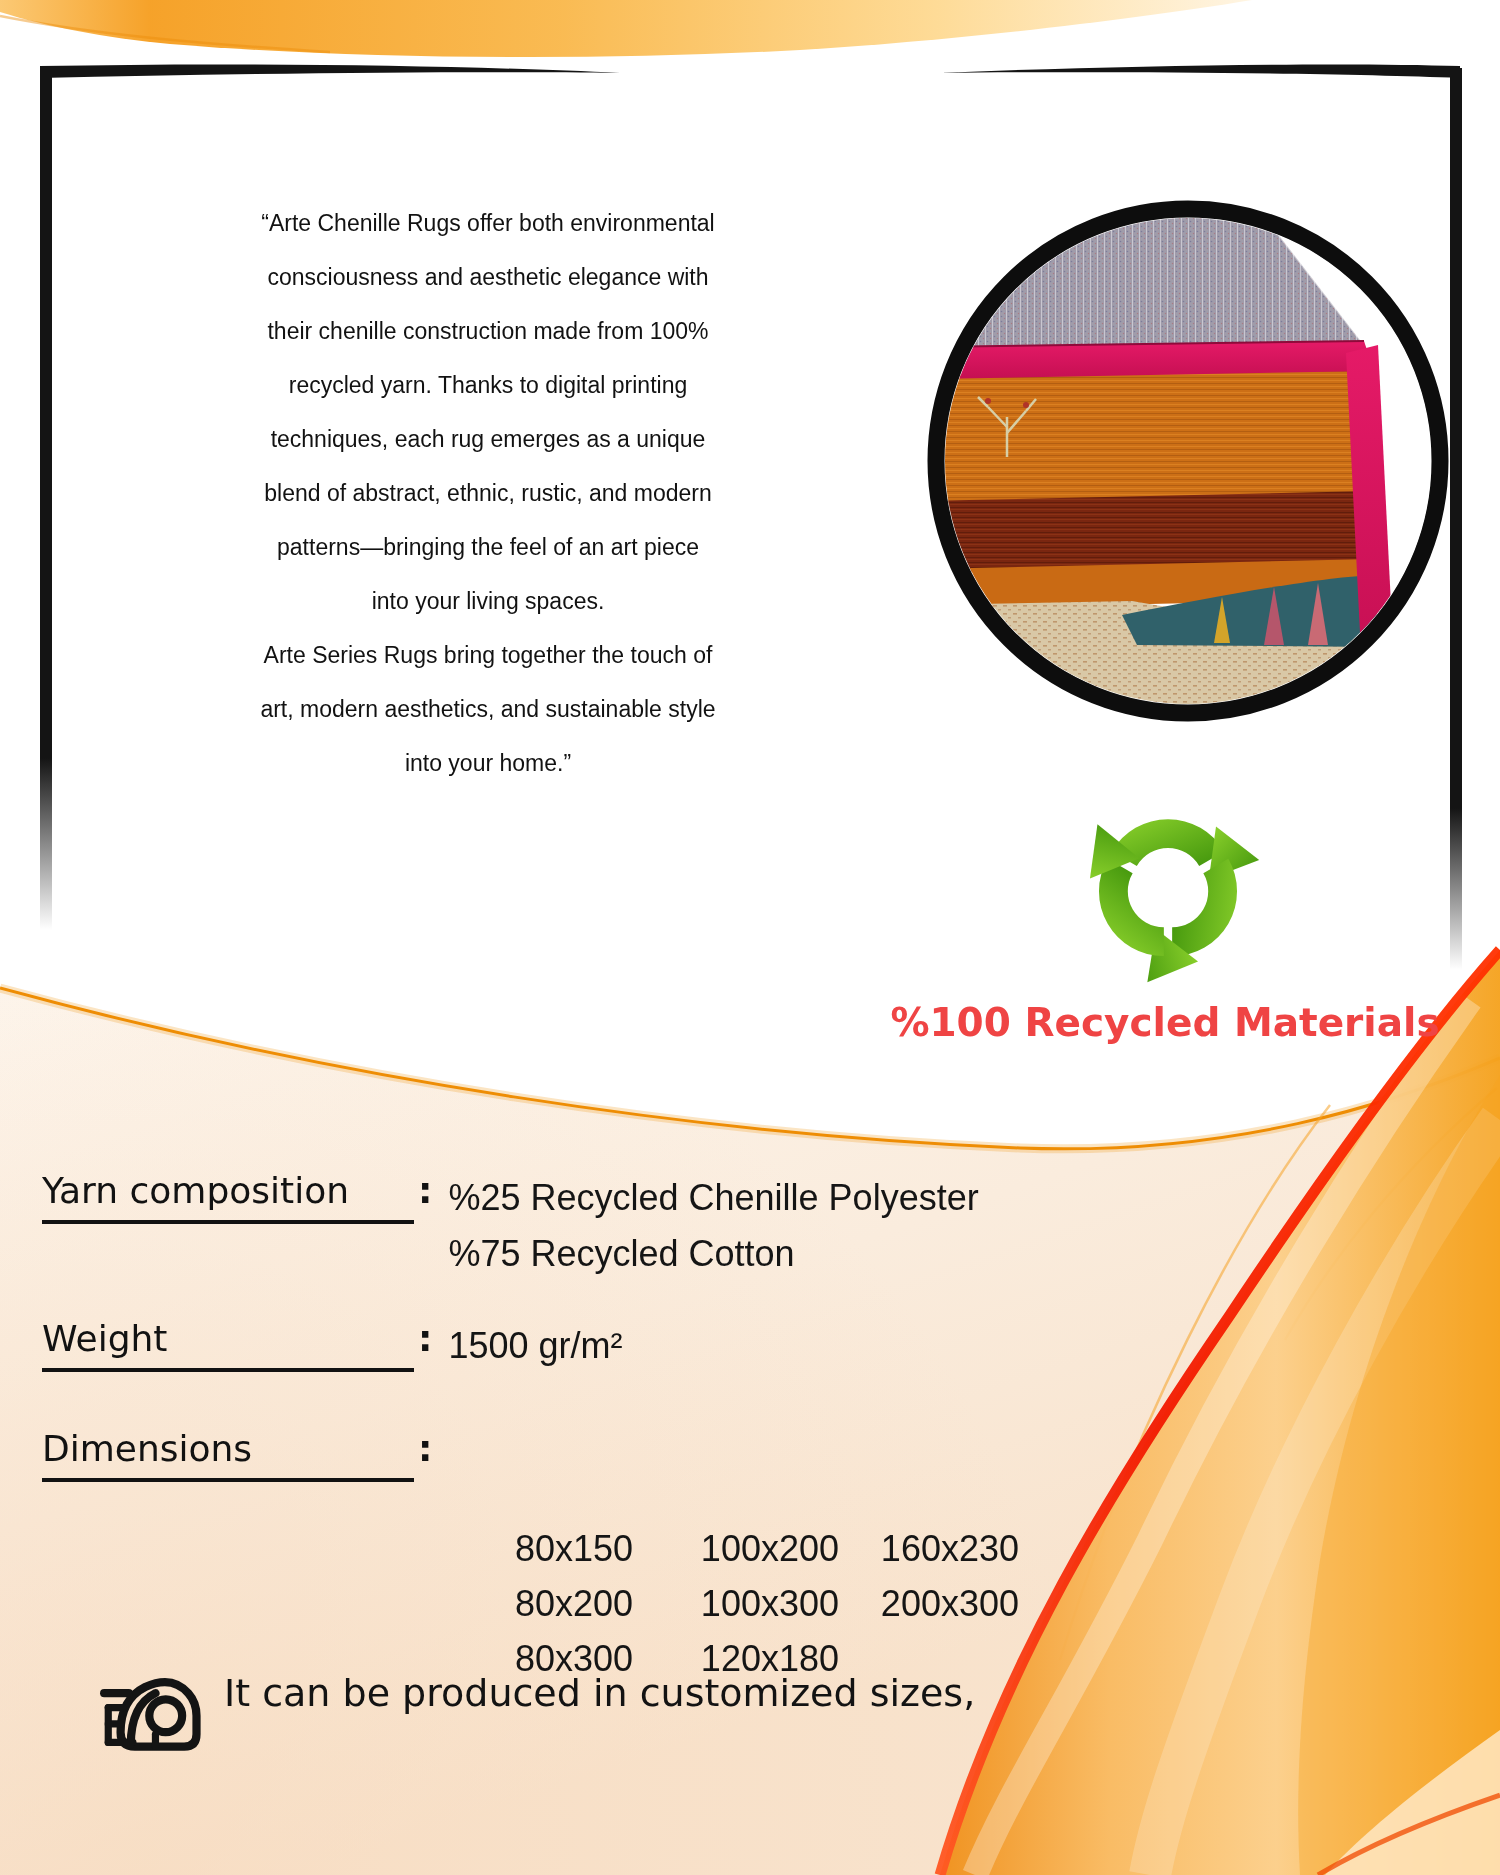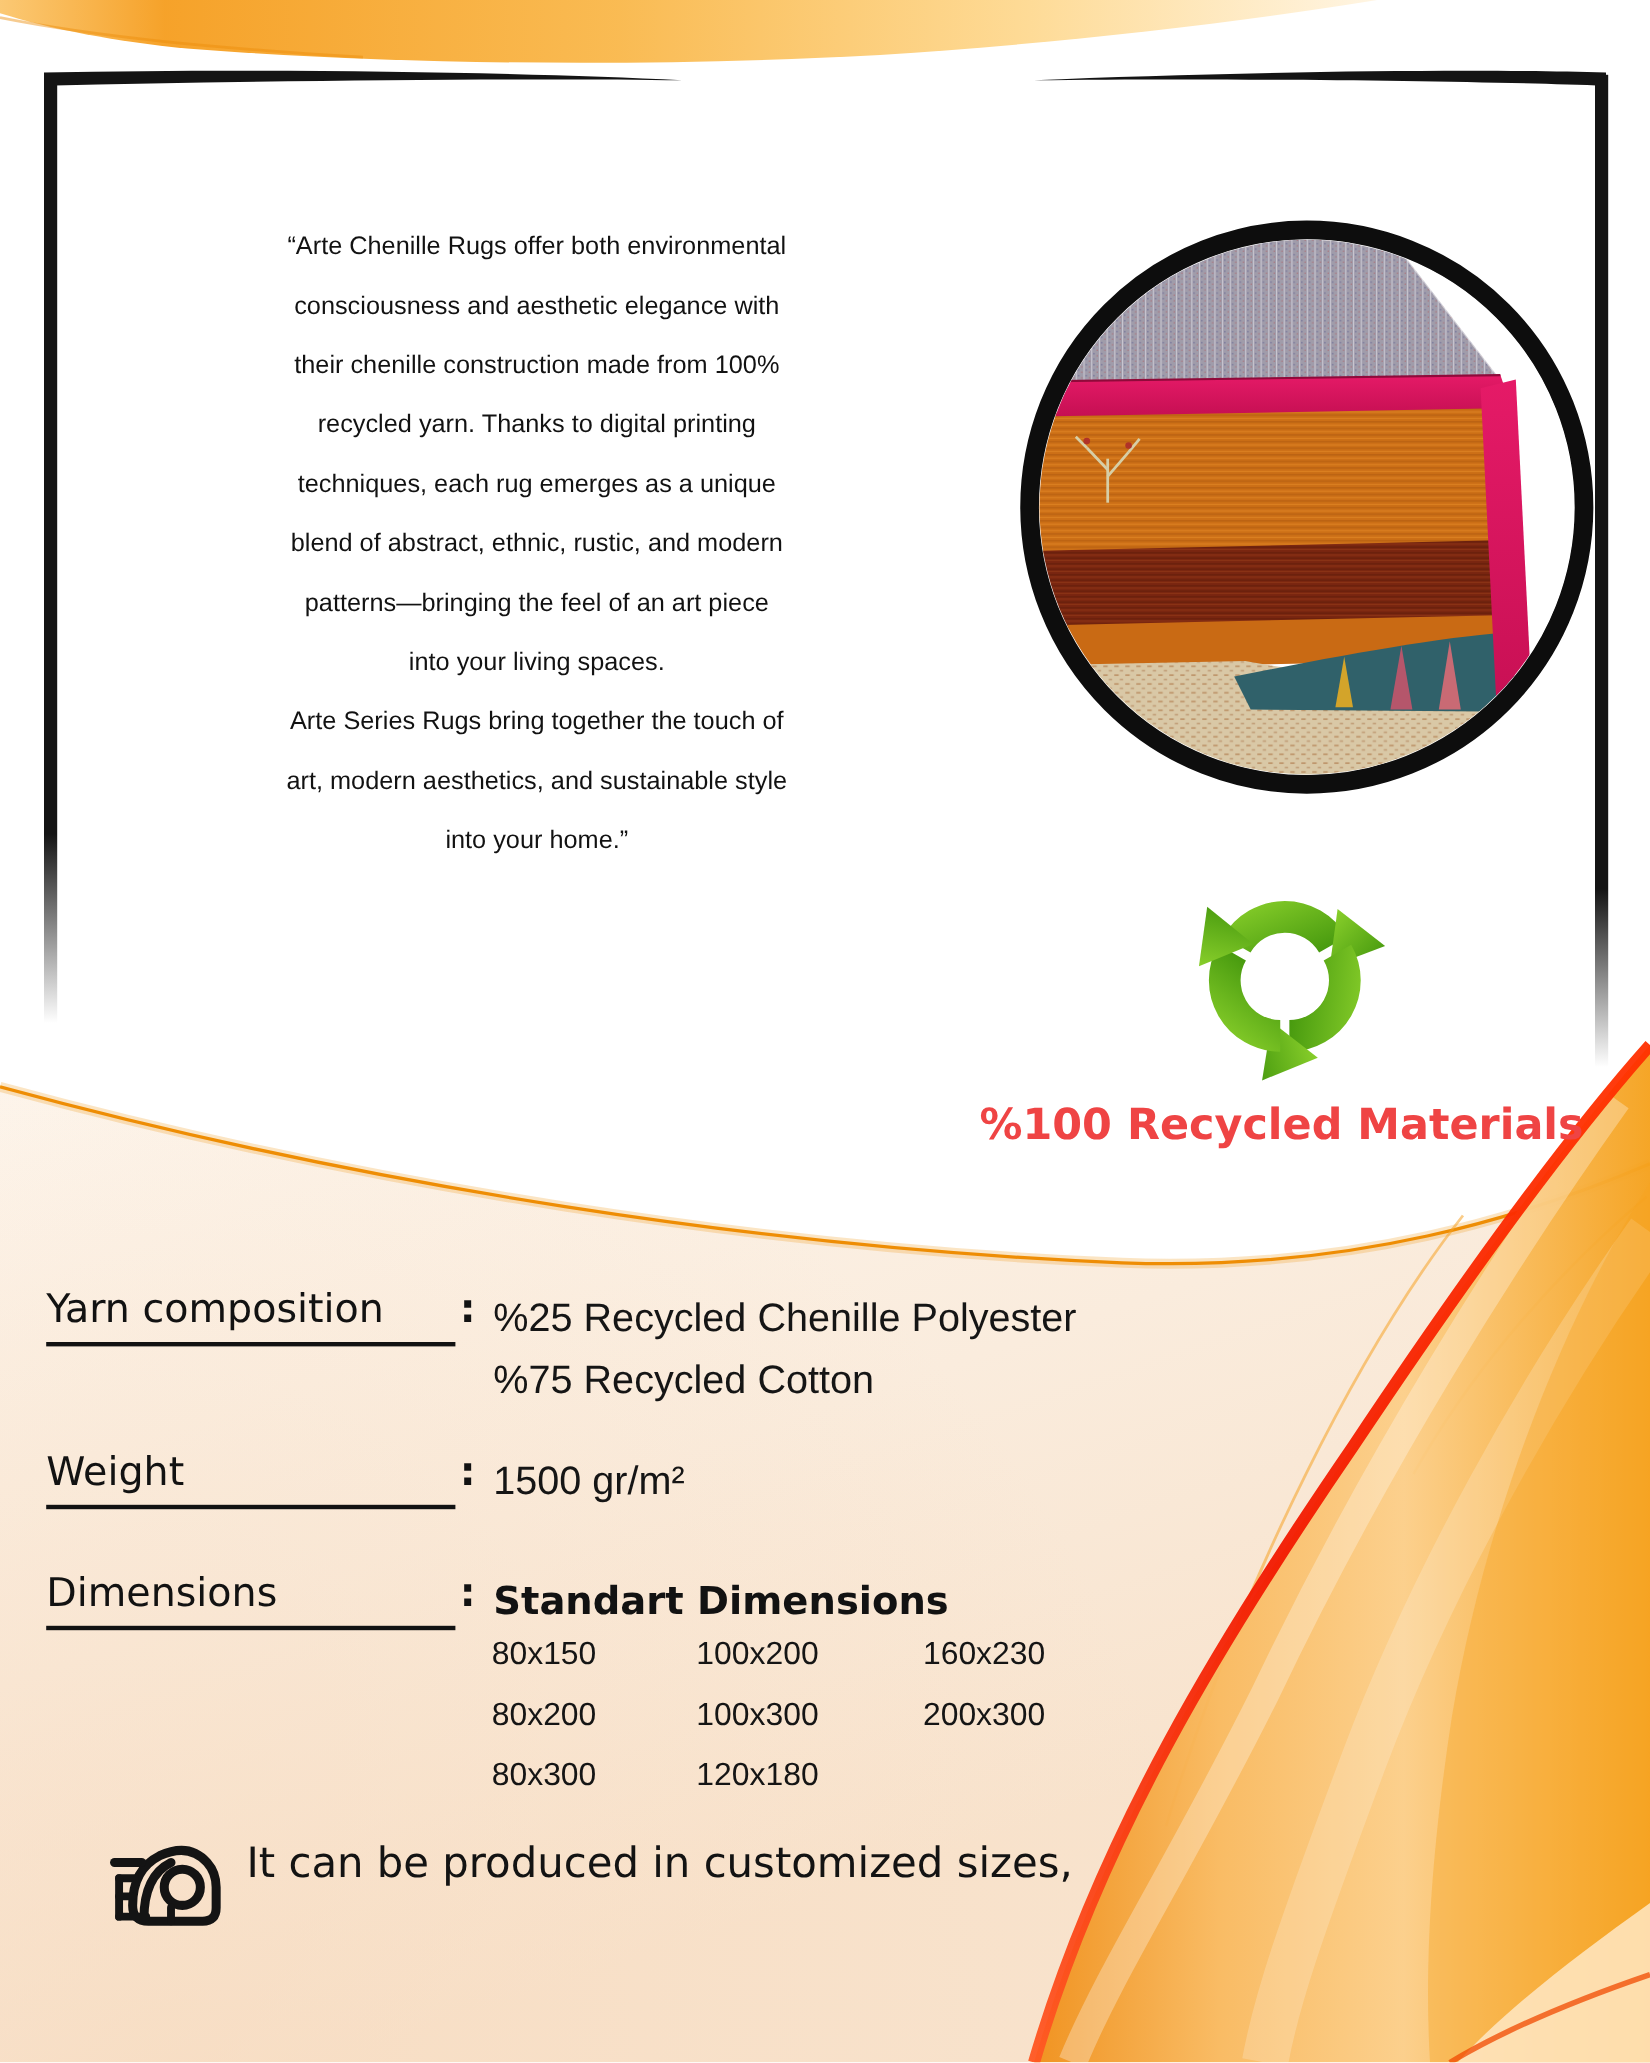--- a/index.html
+++ b/index.html
@@ -17,23 +17,23 @@
   .badge{position:absolute;left:872px;top:1000px;width:586px;text-align:center;
          font-family:"DejaVu Sans", sans-serif;font-weight:700;font-size:39px;color:#ef4444;}
   .spec{position:absolute;left:42px;display:flex;align-items:flex-start;}
   .spec-label{display:inline-block;width:372px;border-bottom:4px solid #121212;
               font-family:"DejaVu Sans", sans-serif;font-weight:400;font-size:36px;
               color:#121212;padding-bottom:9px;}
   .spec-colon{font-family:"DejaVu Sans", sans-serif;font-weight:700;font-size:36px;
               color:#121212;margin:0 16px 0 4px;}
   .spec-values{font-size:36px;color:#151515;line-height:56px;}
   .spec-values .bold{font-family:"DejaVu Sans", sans-serif;font-weight:700;color:#121212;font-size:35px;}
-  .dimgrid{position:absolute;left:447px;top:1488px;display:grid;
+  .dimgrid{position:absolute;left:447px;top:1528px;display:grid;
            grid-template-columns:186px 206px 180px;grid-auto-rows:55px;
-           font-size:29px;color:#151515;}
+           font-size:36px;color:#151515;text-align:right;}
   .note{position:absolute;left:98px;top:1652px;display:flex;align-items:flex-start;}
   .note-text{margin-left:8px;margin-top:18px;font-family:"DejaVu Sans", sans-serif;
              font-weight:400;font-size:38px;line-height:47px;color:#131313;}
 </style>
 </head>
 <body>
 
 <div class="page">
 
   <svg class="decor" width="1500" height="1875" viewBox="0 0 1500 1875">
@@ -223,23 +223,20 @@
     <span class="spec-label">Weight</span>
     <span class="spec-colon">:</span>
     <div class="spec-values">
       <div>1500 gr/m²</div>
     </div>
   </div>
 
   <div class="spec" style="top:1428px;">
     <span class="spec-label">Dimensions</span>
     <span class="spec-colon">:</span>
-    <div class="spec-values">
-      <div class="bold">Standart Dimensions</div>
-    </div>
   </div>
 
   <div class="dimgrid">
     <span>80x150</span>
     <span>100x200</span>
     <span>160x230</span>
     <span>80x200</span>
     <span>100x300</span>
     <span>200x300</span>
     <span>80x300</span>

